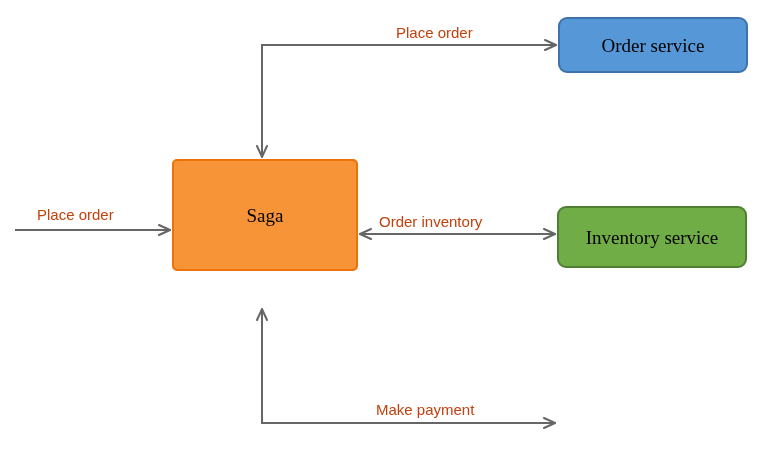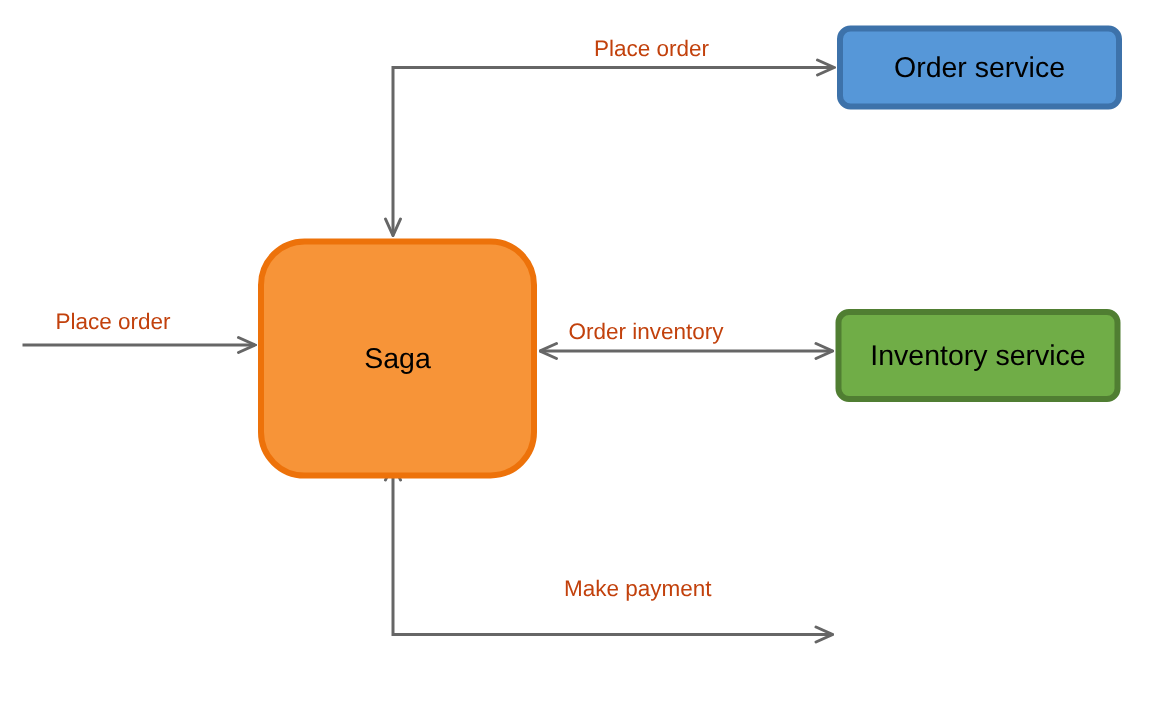--- a/index.html
+++ b/index.html
@@ -35,25 +35,26 @@
   .node {
     position: absolute;
     box-sizing: border-box;
     display: flex;
     align-items: center;
     justify-content: center;
     text-align: center;
     color: #000000;
     font-size: 19px;
     line-height: 23px;
-    border: 4px solid #be185d;
+    border: 2px solid #be185d;
+    font-family: Liberation Serif, serif;
   }
   .node-orchestrator {
-    left: 172px; top: 159px; width: 186px; height: 160px;
-    border-radius: 31px;
+    left: 172px; top: 159px; width: 186px; height: 112px;
+    border-radius: 5px;
   }
   .node-order {
     left: 558px; top: 17px; width: 190px; height: 56px;
     border-radius: 9px;
   }
   .node-inventory {
     left: 557px; top: 206px; width: 190px; height: 62px;
     border-radius: 9px;
   }
   .node-payment {
@@ -65,21 +66,21 @@
     position: absolute;
     font-size: 15px;
     line-height: 17px;
     color: #c2410c;
     text-align: left;
     white-space: nowrap;
   }
   .label-input     { left: 37px;  top: 206px; width: 120px; }
   .label-order     { left: 396px; top: 24px;  width: 120px; }
   .label-inventory { left: 379px; top: 213px; width: 160px; }
-  .label-payment   { left: 376px; top: 384px; width: 160px; }
+  .label-payment   { left: 376px; top: 401px; width: 160px; }
 </style>
 </head>
 <body>
 
 <div class="canvas" style="--arrow: #666666;">
 
   <svg class="wires" width="770" height="467" viewBox="0 0 770 467" aria-hidden="true">
     <defs>
       <marker id="arrow" viewBox="0 0 14 14" refX="13" refY="7" markerWidth="14" markerHeight="14" markerUnits="userSpaceOnUse" orient="auto-start-reverse">
         <path class="arrowhead" d="M2,2 L13,7 L2,12"></path>

